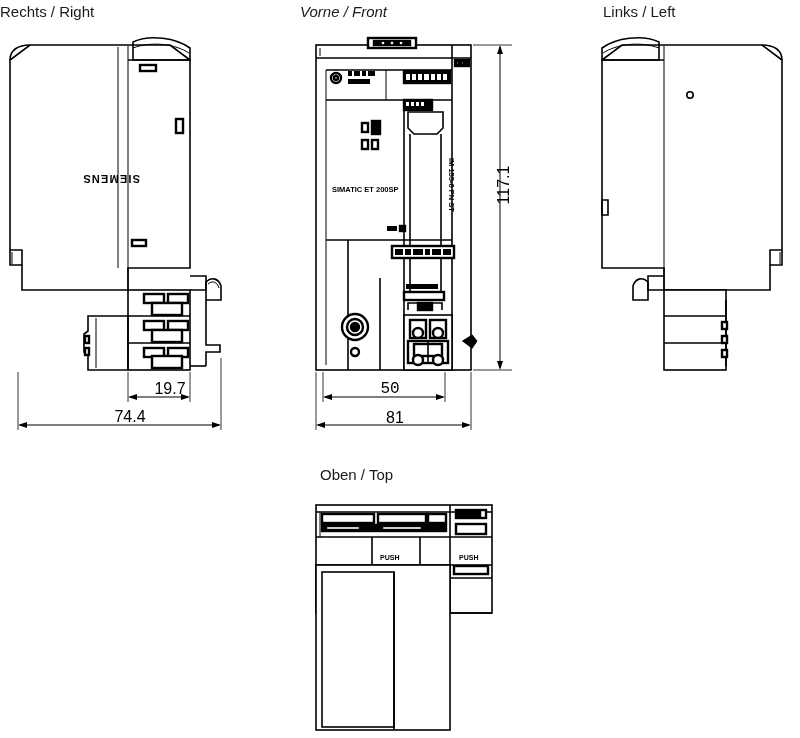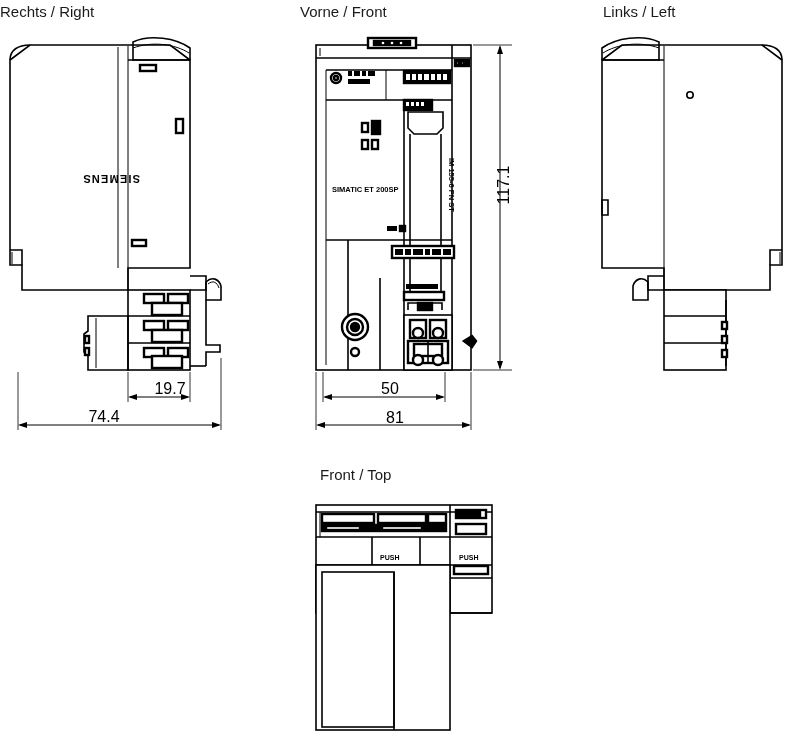--- a/index.html
+++ b/index.html
@@ -34,27 +34,27 @@
   .fillw{fill:#fff;}
   .fillk{fill:#000;}
   .dimline{stroke:#000;stroke-width:1;fill:none;}
   .extline{stroke:#000;stroke-width:0.8;fill:none;}
   .label-txt{font-family:"Liberation Sans",sans-serif;fill:#000;}
 </style>
 </head>
 <body>
 
 <div class="view-title" style="left:0;top:3px;width:230px;">Rechts / Right</div>
-<div class="view-title" style="left:300px;top:3px;width:250px;">Vorne / Front</div>
+<div class="view-title" style="left:300px;top:3px;width:250px;font-style:italic;">Vorne / Front</div>
 <div class="view-title" style="left:603px;top:3px;width:200px;">Links / Left</div>
-<div class="view-title" style="left:320px;top:466px;width:200px;">Front / Top</div>
+<div class="view-title" style="left:320px;top:466px;width:200px;">Oben / Top</div>
 
 <div class="dim-label" style="left:120px;top:380px;width:100px;">19.7</div>
-<div class="dim-label" style="left:54px;top:408px;width:100px;">74.4</div>
-<div class="dim-label" style="left:340px;top:380px;width:100px;">50</div>
+<div class="dim-label" style="left:80px;top:408px;width:100px;">74.4</div>
+<div class="dim-label" style="left:340px;top:380px;width:100px;font-family:Liberation Mono, monospace;">50</div>
 <div class="dim-label" style="left:345px;top:409px;width:100px;">81</div>
 <div class="dim-label vert" style="left:495px;top:235px;width:100px;">117.1</div>
 
 <svg width="800" height="738" viewBox="0 0 800 738">
 
   <g>
 
     <path class="ln med" d="M10,60 L10,265 L22,265 L22,290 L128,290 L128,268 L190,268
                             L190,60 L170,45 L30,45 Z" fill="#fff"></path>
 

